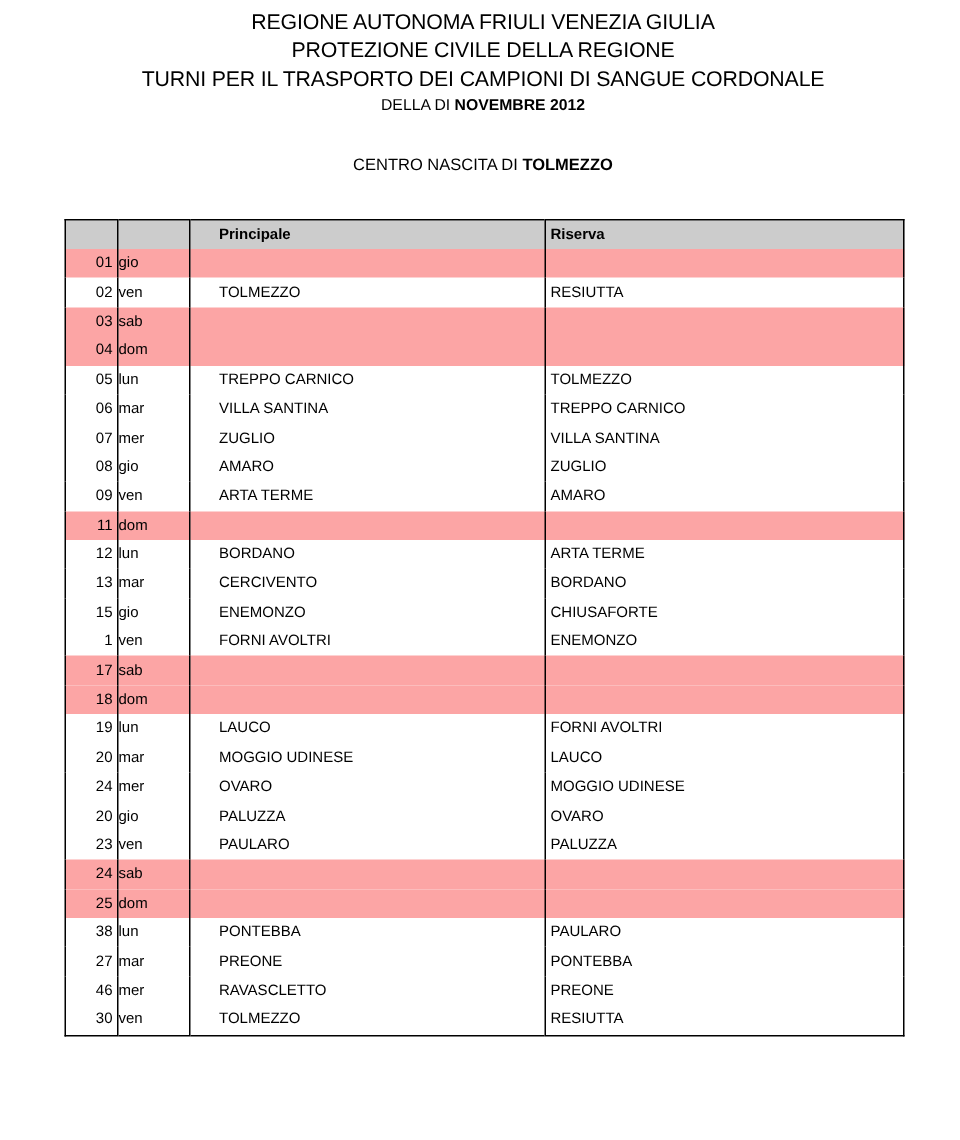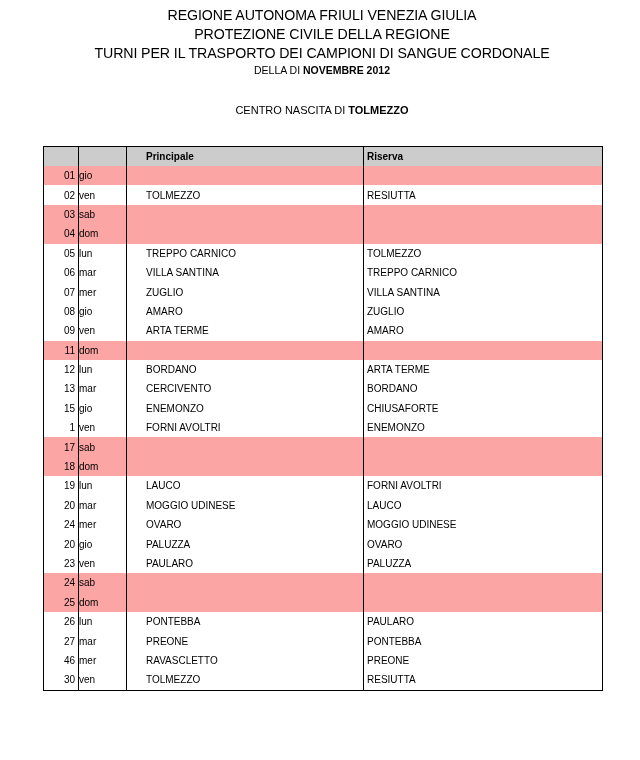--- a/index.html
+++ b/index.html
@@ -194,21 +194,21 @@
         <td class="pri"><span class="cell-text"></span></td>
         <td class="ris"><span class="cell-text"></span></td>
       </tr>
       <tr class="weekend">
         <td class="num"><span class="cell-text">25</span></td>
         <td class="day"><span class="cell-text">dom</span></td>
         <td class="pri"><span class="cell-text"></span></td>
         <td class="ris"><span class="cell-text"></span></td>
       </tr>
       <tr>
-        <td class="num"><span class="cell-text">26</span></td>
+        <td class="num"><span class="cell-text">38</span></td>
         <td class="day"><span class="cell-text">lun</span></td>
         <td class="pri"><span class="cell-text">PONTEBBA</span></td>
         <td class="ris"><span class="cell-text">PAULARO</span></td>
       </tr>
       <tr>
         <td class="num"><span class="cell-text">27</span></td>
         <td class="day"><span class="cell-text">mar</span></td>
         <td class="pri"><span class="cell-text">PREONE</span></td>
         <td class="ris"><span class="cell-text">PONTEBBA</span></td>
       </tr>

